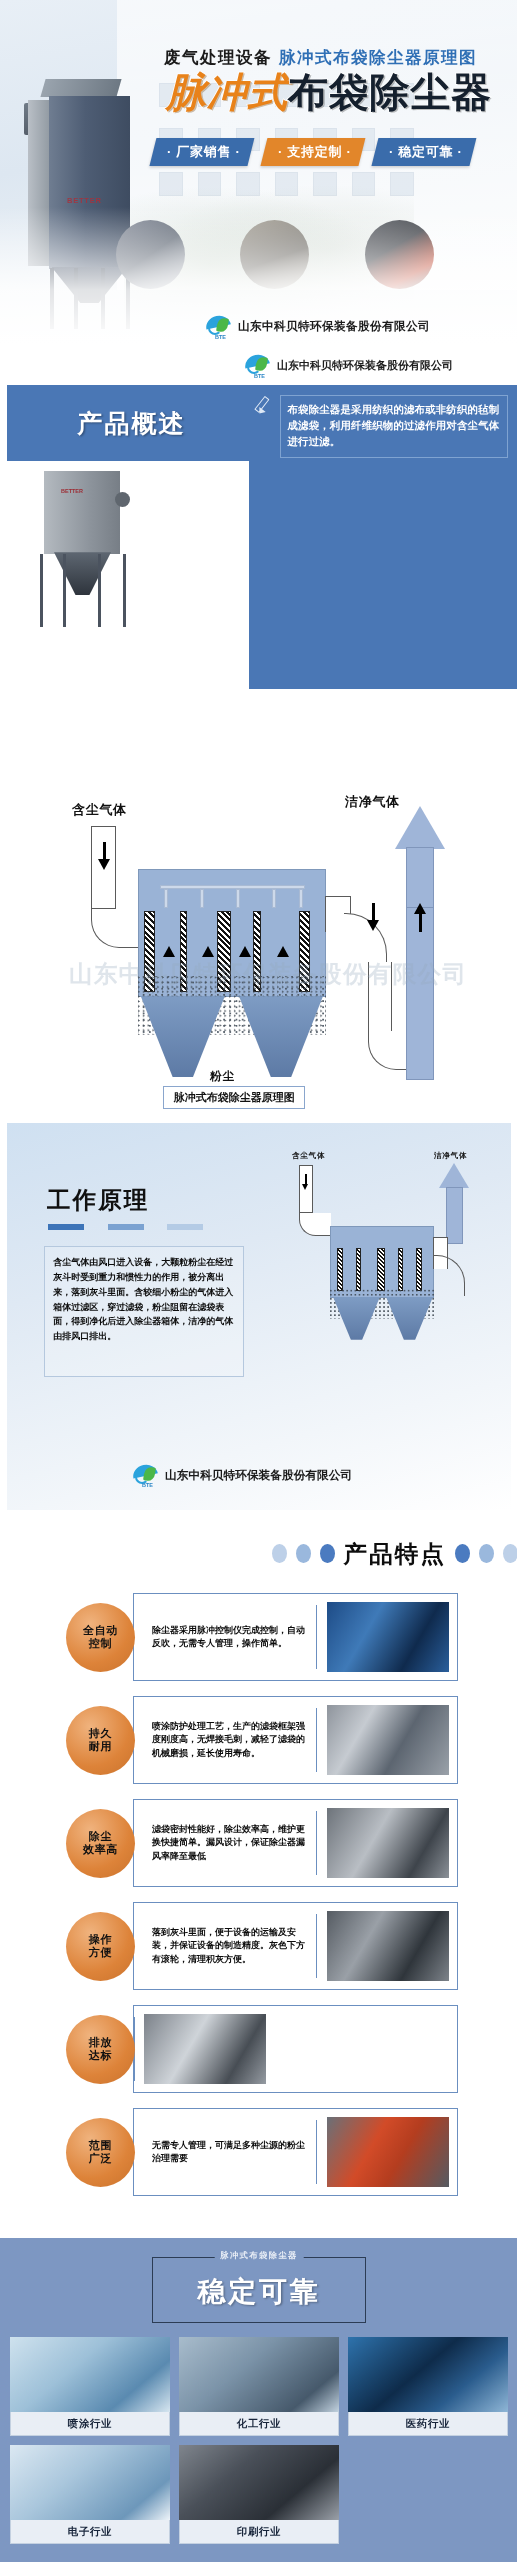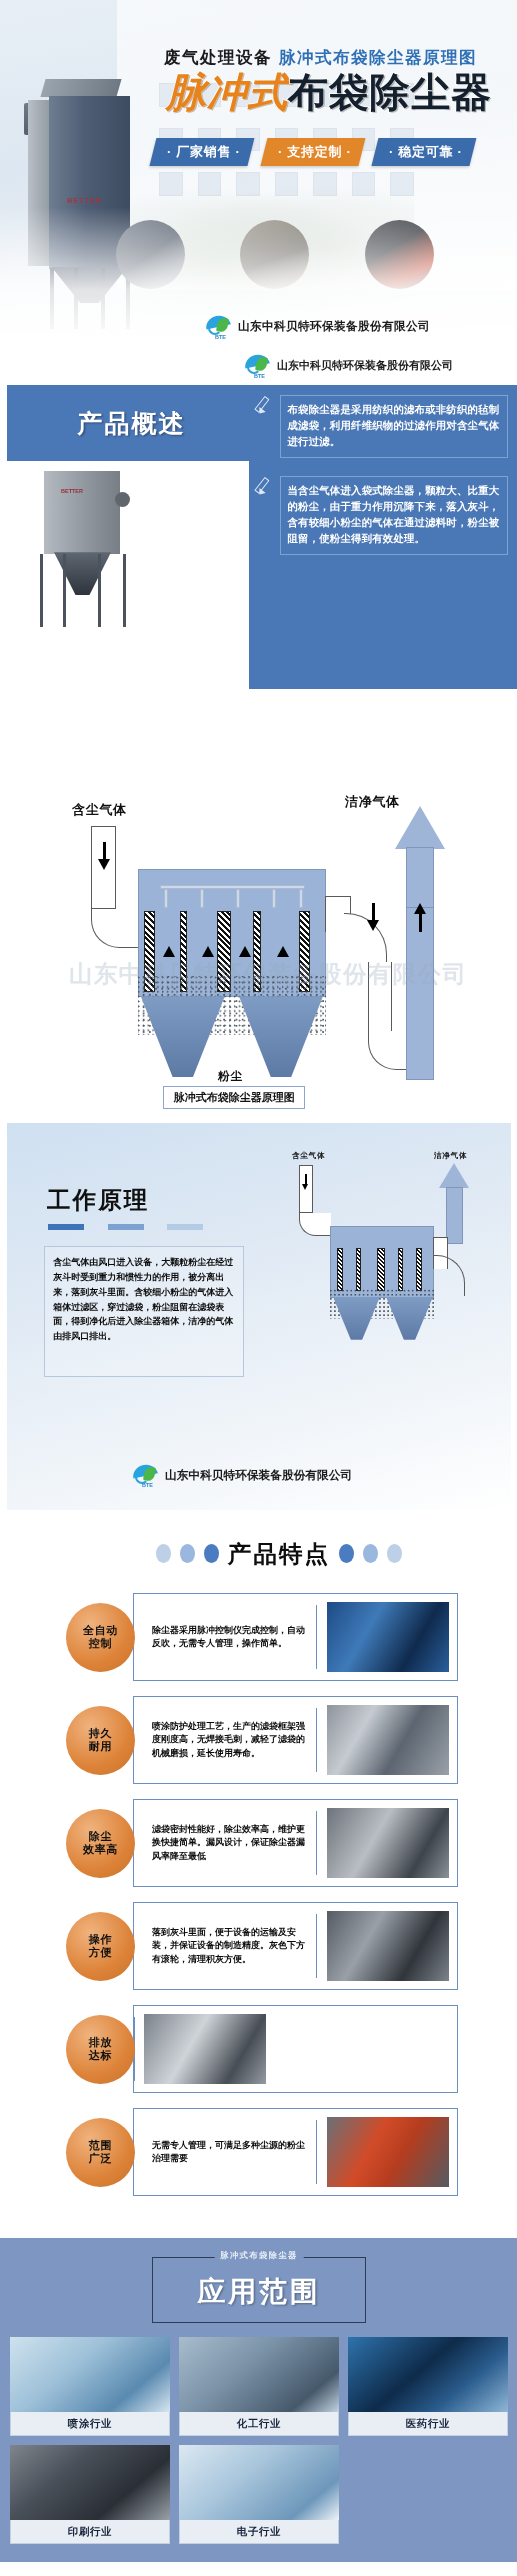--- a/index.html
+++ b/index.html
@@ -244,21 +244,21 @@
   }
   .pr-box p + p{ margin-top:12.4px; }
   .pr-diagram{ position:absolute; left:242px; top:28px; width:249px; height:228px; }
   .pr-company{
     position:absolute; left:124px; top:340px; display:flex; align-items:center; gap:4.1px;
   }
   .pr-company .cname{ font-size:11.7px; font-weight:bold; color:#1a1a1a; white-space:nowrap; }
 
   
   .features{ position:relative; width:518px; background:#fff; padding:28px 0 14px;}
-  .feat-head{ display:flex; align-items:center; justify-content:center; gap:9px; margin-bottom:23.5px;margin-left:40px;}
+  .feat-head{ display:flex; align-items:center; justify-content:flex-end; gap:9px; margin-bottom:23.5px;margin-left:40px;}
   .dot{ border-radius:50%; display:block; }
   .feat-head h2{ font-size:23.5px; font-weight:bold; letter-spacing:2.1px; color:#0d0d0d; }
   .feat-row{ position:relative; height:88px; margin:0 0 15px 0; }
   .feat-badge{
     position:absolute; left:66px; top:9.7px; width:69px; height:69px; border-radius:50%;
     background:radial-gradient(circle at 35% 30%, #f0b37e, #dd8339 60%, #c9722c);
     display:flex; align-items:center; justify-content:center; text-align:center;
     color:#111; font-weight:bold; font-size:11px; line-height:1.25; letter-spacing:0.7px;
     z-index:3;
   }
@@ -423,27 +423,20 @@
       </div>
 
       <div class="ov-right-panel">
         <div class="ov-item">
           <span class="pencil-icon">
               <i class="pbody"></i>
               <i class="ptip"></i>
             </span>
           <div class="ov-text">布袋除尘器是采用纺织的滤布或非纺织的毡制成滤袋，利用纤维织物的过滤作用对含尘气体进行过滤。</div>
         </div>
-        <div class="ov-item">
-          <span class="pencil-icon">
-              <i class="pbody"></i>
-              <i class="ptip"></i>
-            </span>
-          <div class="ov-text">当含尘气体进入袋式除尘器，颗粒大、比重大的粉尘，由于重力作用沉降下来，落入灰斗，含有较细小粉尘的气体在通过滤料时，粉尘被阻留，使粉尘得到有效处理。</div>
-        </div>
       </div>
     </div>
   </section>
 
   <section class="diagram">
     <div class="lbl" style="left:72px; top:105px;">含尘气体</div>
     <div class="lbl" style="left:345px; top:97px;">洁净气体</div>
 
     <div class="arrow-down-box" style="left:91px; top:130px; width:25px; height:83px;"></div>
     <div style="position:absolute;left:101px;top:146px;">
@@ -475,21 +468,21 @@
       <span class="bagarr arr arr-up" style="left:19.3px"></span>
       <span class="bagarr arr arr-up" style="left:58px"></span>
       <span class="bagarr arr arr-up" style="left:95px"></span>
       <span class="bagarr arr arr-up" style="left:133px"></span>
     </div>
     <div class="dustcloud"></div>
     <div class="hopper-wrap">
       <i class="hopper" style="left:2.8px"></i>
         <i class="hopper" style="left:101px"></i>
     </div>
-    <div class="lbl" style="left:210px; top:373px; font-size:11.7px;margin-left:8px;">粉尘</div>
+    <div class="lbl" style="left:210px; top:373px; font-size:11.7px;">粉尘</div>
 
     <div class="outpipe">
       <i class="seg" style="left:0; top:0; width:26px; height:36px; border-bottom:none;"></i>
       <i class="seg" style="left:19.3px; top:16.6px; width:43px; height:55px; border-radius:0 41px 0 0; border-left:none; border-bottom:none;"></i>
       <i class="seg" style="left:43px; top:66px; width:23.5px; height:76px; border-top:none;"></i>
       <i class="seg" style="left:43px; top:135px; width:43px; height:39px; border-radius:0 0 0 28px; border-top:none; border-right:none;"></i>
     </div>
     <div class="stack"></div>
     <div style="position:absolute;left:370px;top:207px;">
       <i class="arr-stem" style="left:2.1px; top:0; height:18px;"></i>
@@ -636,43 +629,43 @@
         <div class="feat-thumb">
             <div class="th th6"></div>
           </div>
       </div>
     </div>
   </section>
 
   <section class="apps">
     <div class="apps-head">
       <div class="apps-frame">
-        <h2>应用范围</h2>
+        <h2>稳定可靠</h2>
       </div>
       <div class="apps-kicker">脉冲式布袋除尘器</div>
     </div>
 
     <div class="apps-grid">
       <div class="app-cell">
         <div class="app-img a1"></div>
         <div class="app-label">喷涂行业</div>
       </div>
       <div class="app-cell">
         <div class="app-img a3"></div>
         <div class="app-label">化工行业</div>
       </div>
       <div class="app-cell">
         <div class="app-img a2"></div>
         <div class="app-label">医药行业</div>
       </div>
       <div class="app-cell">
+        <div class="app-img a4"></div>
+        <div class="app-label">电子行业</div>
+      </div>
+      <div class="app-cell">
         <div class="app-img a5"></div>
         <div class="app-label">印刷行业</div>
       </div>
-      <div class="app-cell">
-        <div class="app-img a4"></div>
-        <div class="app-label">电子行业</div>
-      </div>
     </div>
   </section>
 
 </div>
 
 
 </body></html>

